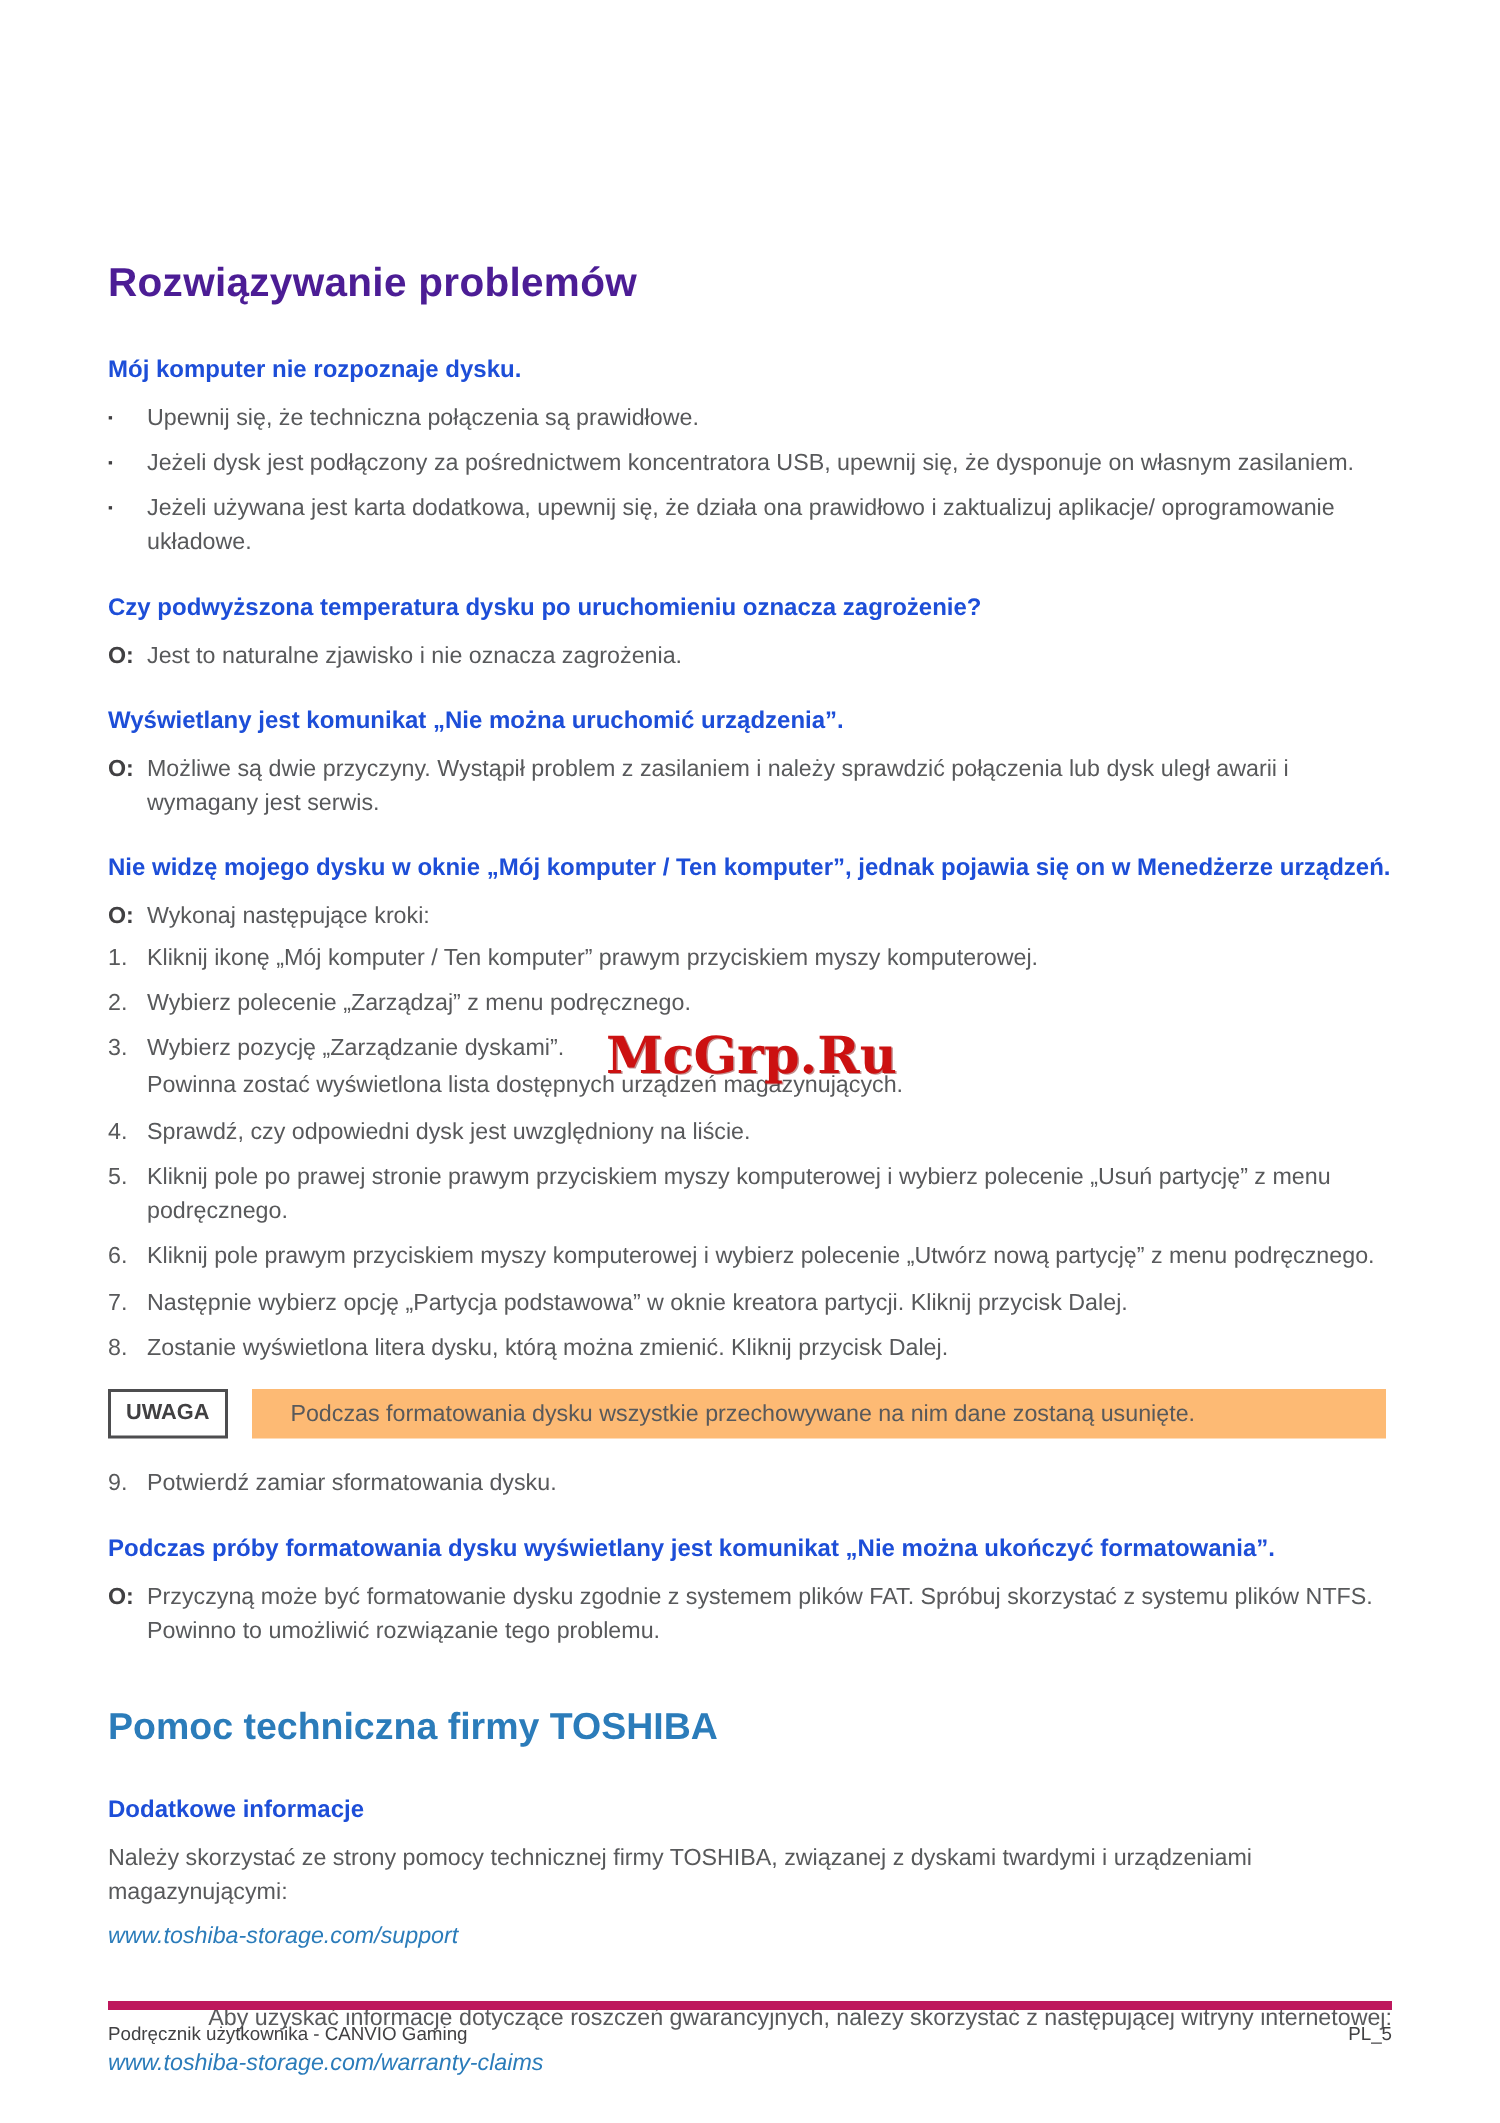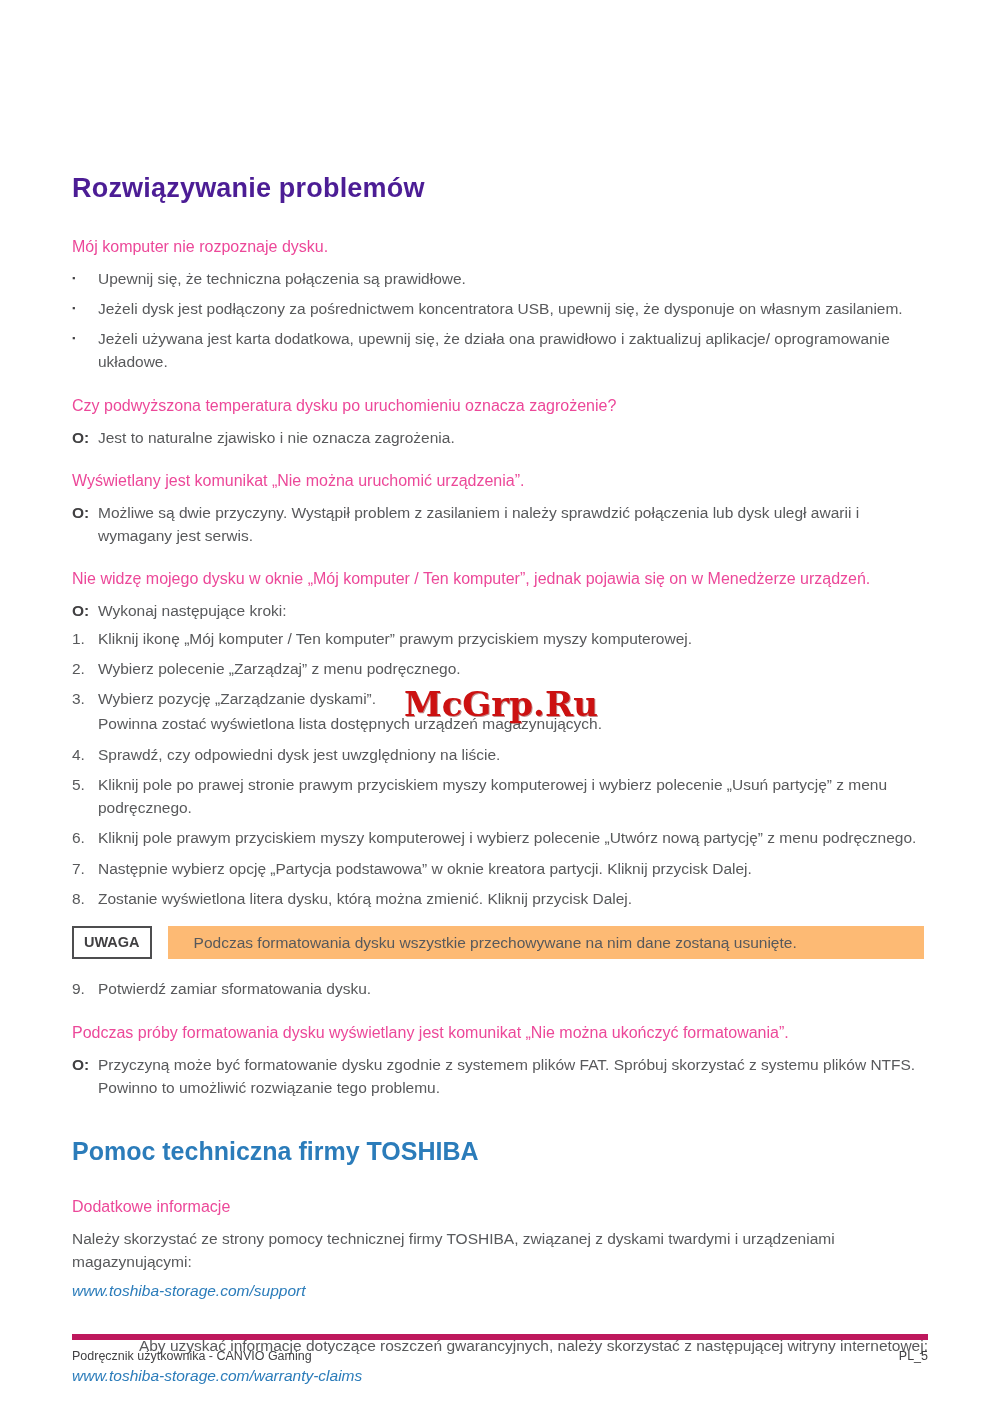--- a/index.html
+++ b/index.html
@@ -23,22 +23,22 @@
     letter-spacing:0.2px;
     margin-bottom:26px;
   }
   .h2-blue {
     color:#2b7cba;
     font-size:25px;
     font-weight:bold;
     margin:34px 0 24px 0;
   }
   .q-heading {
-    color:#ec4899;
-    font-weight:normal;
+    color:#1d4ed8;
+    font-weight:bold;
     font-size:16px;
     margin:20px 0 8px 0;
   }
   .bullet-row { display:flex; margin-bottom:7px; }
   .bullet-marker {
     width:26px; flex:0 0 26px;
     color:#414042; font-size:9px; line-height:23px;
   }
   .bullet-text { flex:1; }
   .answer-row { display:flex; margin-bottom:4px; }

